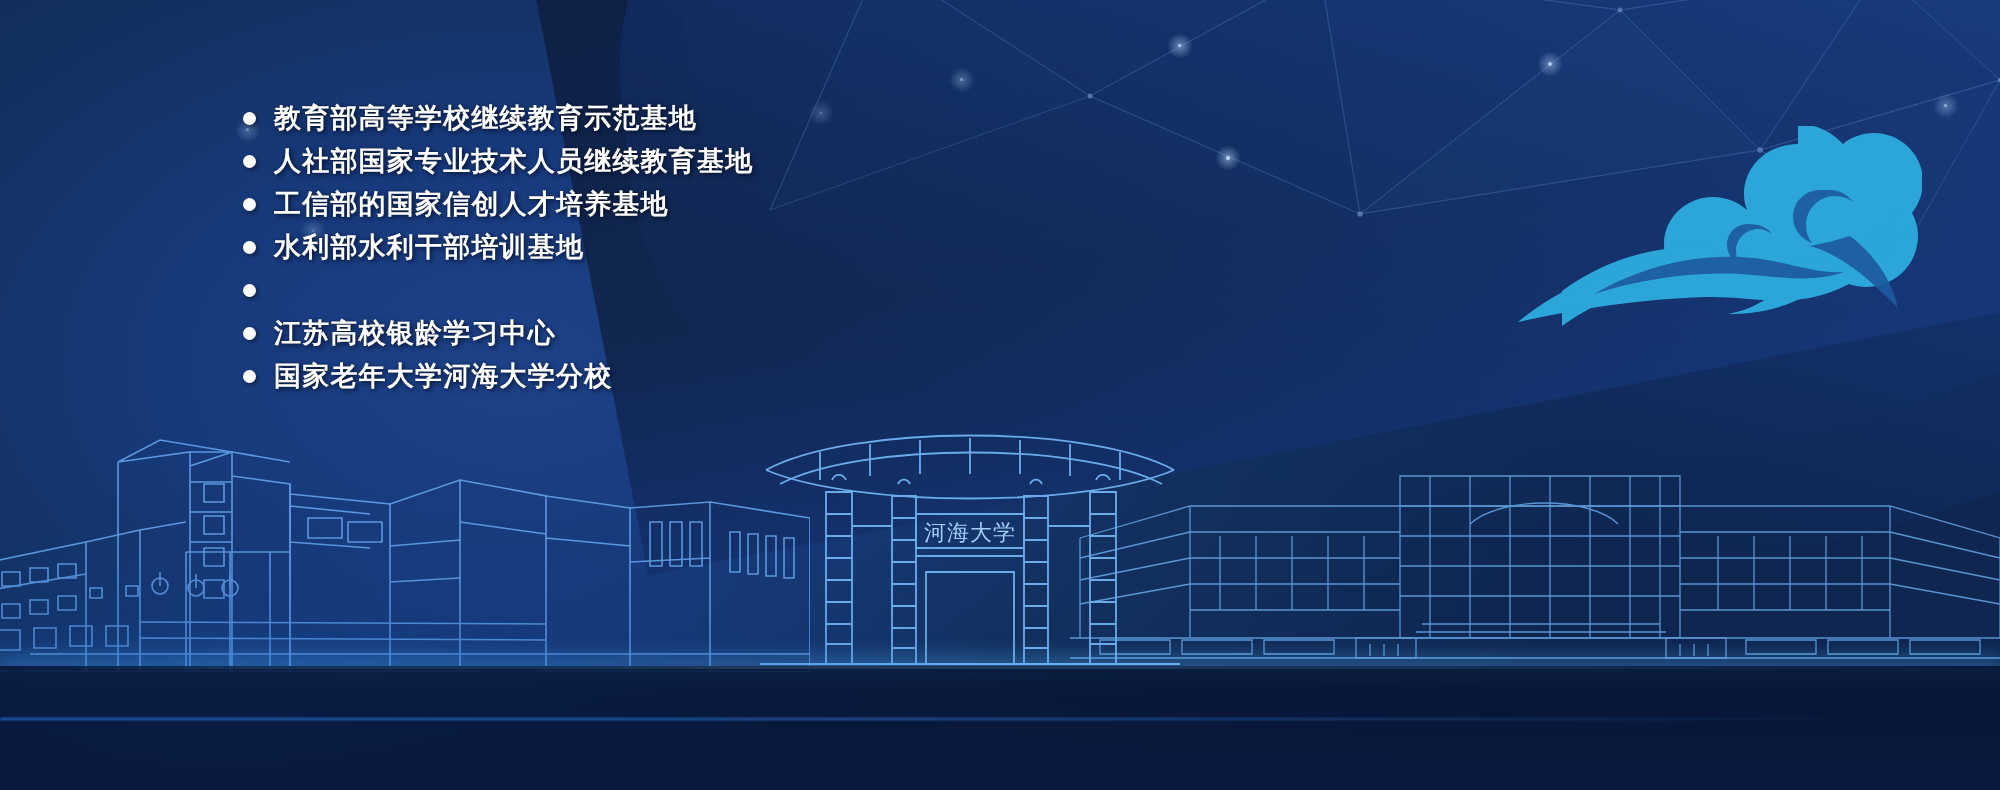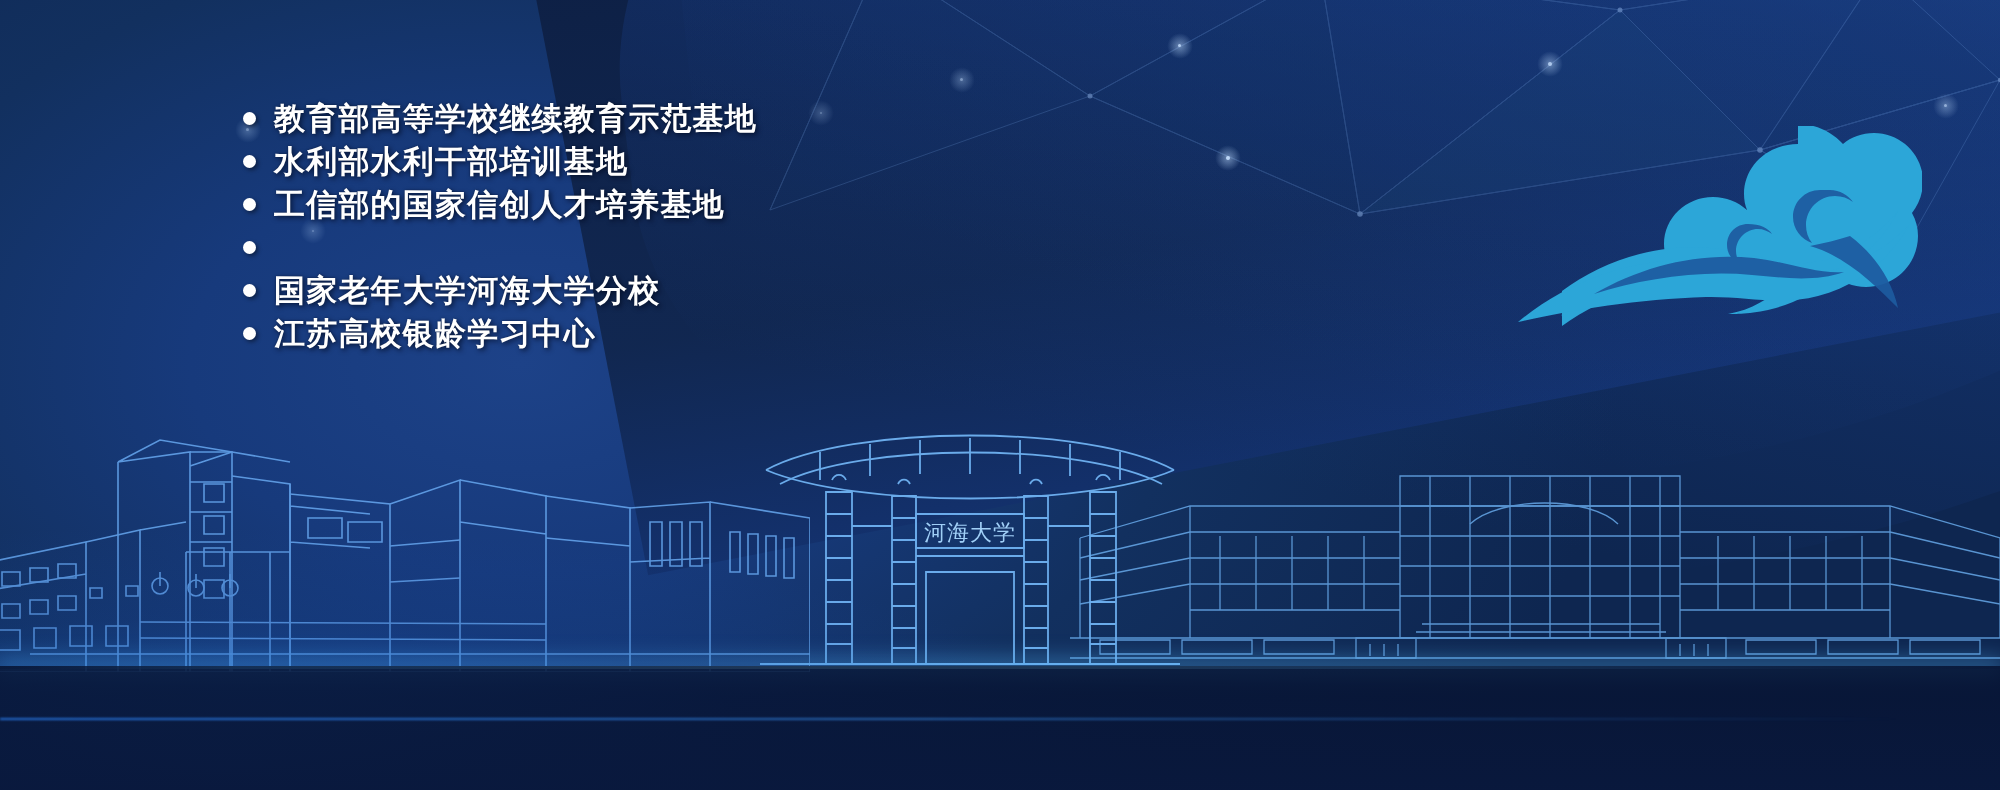--- a/index.html
+++ b/index.html
@@ -97,21 +97,21 @@
     height:33px;
   }
   .bullet {
     width:13px; height:13px; border-radius:50%;
     background:#ffffff;
     margin-right:18px; flex:0 0 auto;
     box-shadow:2px 2px 4px rgba(0,0,0,.45);
   }
   .cred-text {
     color:#ffffff;
-    font-size:31px;
+    font-size:27px;
     font-weight:bold;
     letter-spacing:1.2px;
     line-height:33px;
     white-space:nowrap;
     text-shadow:2px 2px 5px rgba(2,10,32,.75), 0 0 2px rgba(0,0,0,.4);
   }
 </style>
 </head>
 <body>
 
@@ -258,32 +258,36 @@
   <div class="floordark"></div>
   <div class="horizon2"></div>
 
   <div class="credentials">
     <div class="cred-row">
       <span class="bullet"></span>
       <span class="cred-text">教育部高等学校继续教育示范基地</span>
     </div>
     <div class="cred-row">
       <span class="bullet"></span>
+      <span class="cred-text">人社部国家专业技术人员继续教育基地</span>
+    </div>
+    <div class="cred-row">
+      <span class="bullet"></span>
+      <span class="cred-text">工信部的国家信创人才培养基地</span>
+    </div>
+    <div class="cred-row">
+      <span class="bullet"></span>
       <span class="cred-text">水利部水利干部培训基地</span>
     </div>
     <div class="cred-row">
       <span class="bullet"></span>
-      <span class="cred-text">工信部的国家信创人才培养基地</span>
-    </div>
-    <div class="cred-row">
-      <span class="bullet"></span>
+    </div>
+    <div class="cred-row">
+      <span class="bullet"></span>
+      <span class="cred-text">江苏高校银龄学习中心</span>
     </div>
     <div class="cred-row">
       <span class="bullet"></span>
       <span class="cred-text">国家老年大学河海大学分校</span>
     </div>
-    <div class="cred-row">
-      <span class="bullet"></span>
-      <span class="cred-text">江苏高校银龄学习中心</span>
-    </div>
   </div>
 
 </div>
 
 </body></html>

